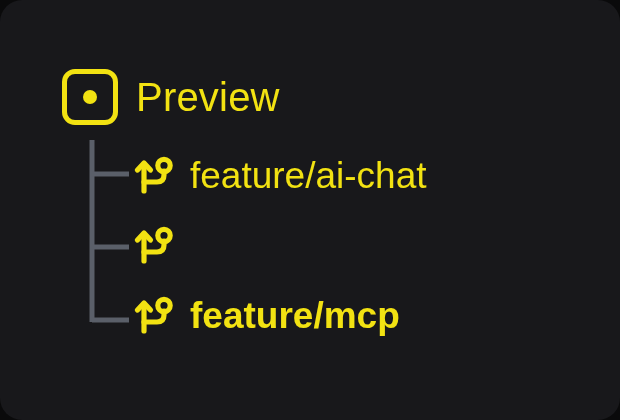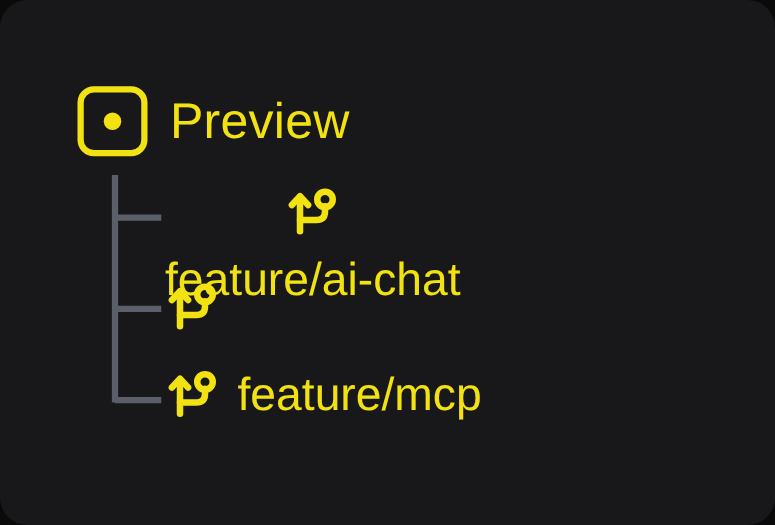--- a/index.html
+++ b/index.html
@@ -74,23 +74,23 @@
 
   
   .branch-row {
     position: absolute;
     left: 132px;
     height: 56px;
     display: flex;
     align-items: center;
     gap: 14px;
   }
-  #branch-row-0 { top: 147px; flex-direction: column; }
+  #branch-row-0 { top: 147px; }
   #branch-row-1 { top: 217px; }
-  #branch-row-2 { top: 287px; }
+  #branch-row-2 { top: 287px; font-weight: bold; }
 
   .branch-icon {
     width: 44px;
     height: 44px;
     flex: 0 0 auto;
     display: block;
   }
 
   .branch-label {
     color: #f2e212;

